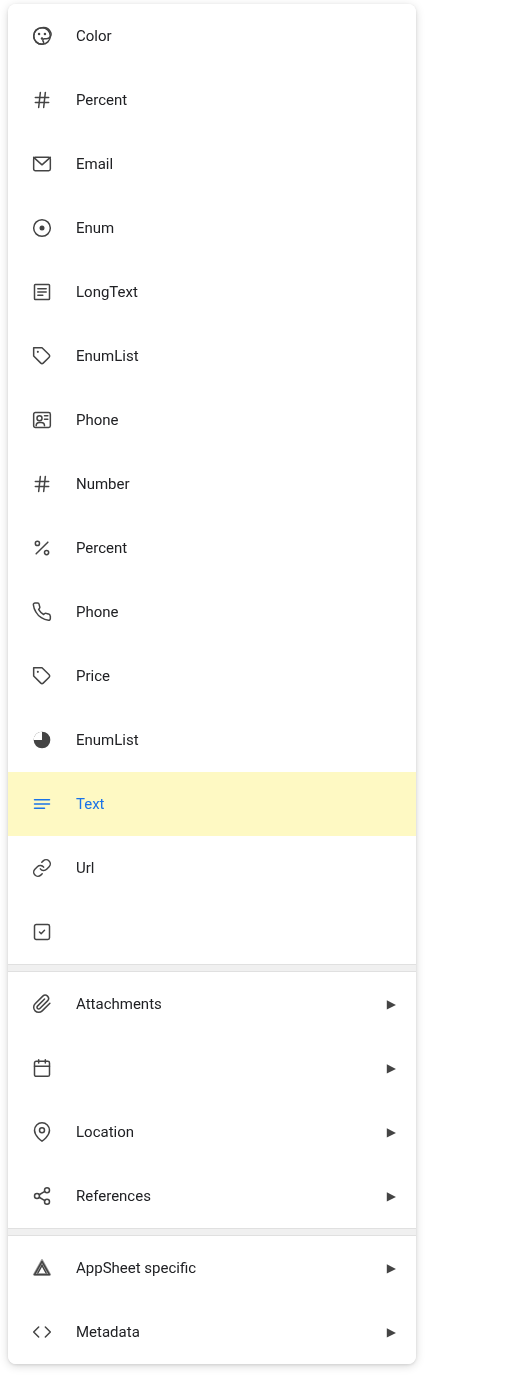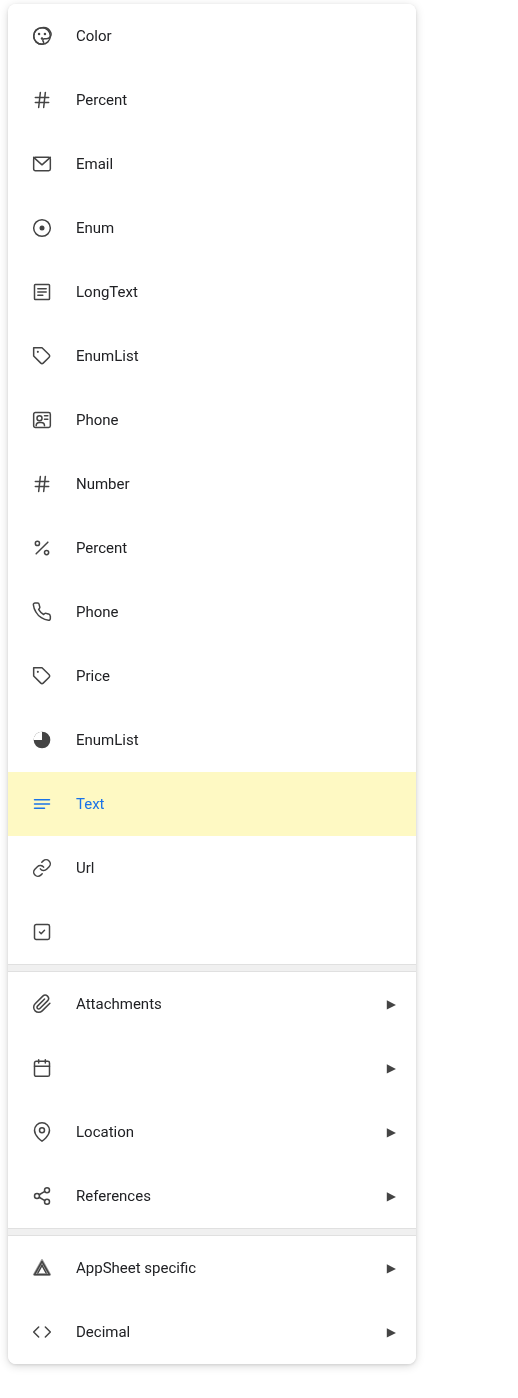--- a/index.html
+++ b/index.html
@@ -322,17 +322,17 @@
     <span class="chevron">▶</span>
   </div>
 
   <div class="menu-item">
     <span class="icon">
       <svg viewBox="0 0 24 24">
         <polyline points="16,18 22,12 16,6"></polyline>
         <polyline points="8,6 2,12 8,18"></polyline>
       </svg>
     </span>
-    <span class="item-label">Decimal</span>
+    <span class="item-label">Metadata</span>
     <span class="chevron">▶</span>
   </div>
 
 </div>
 
 </body></html>

